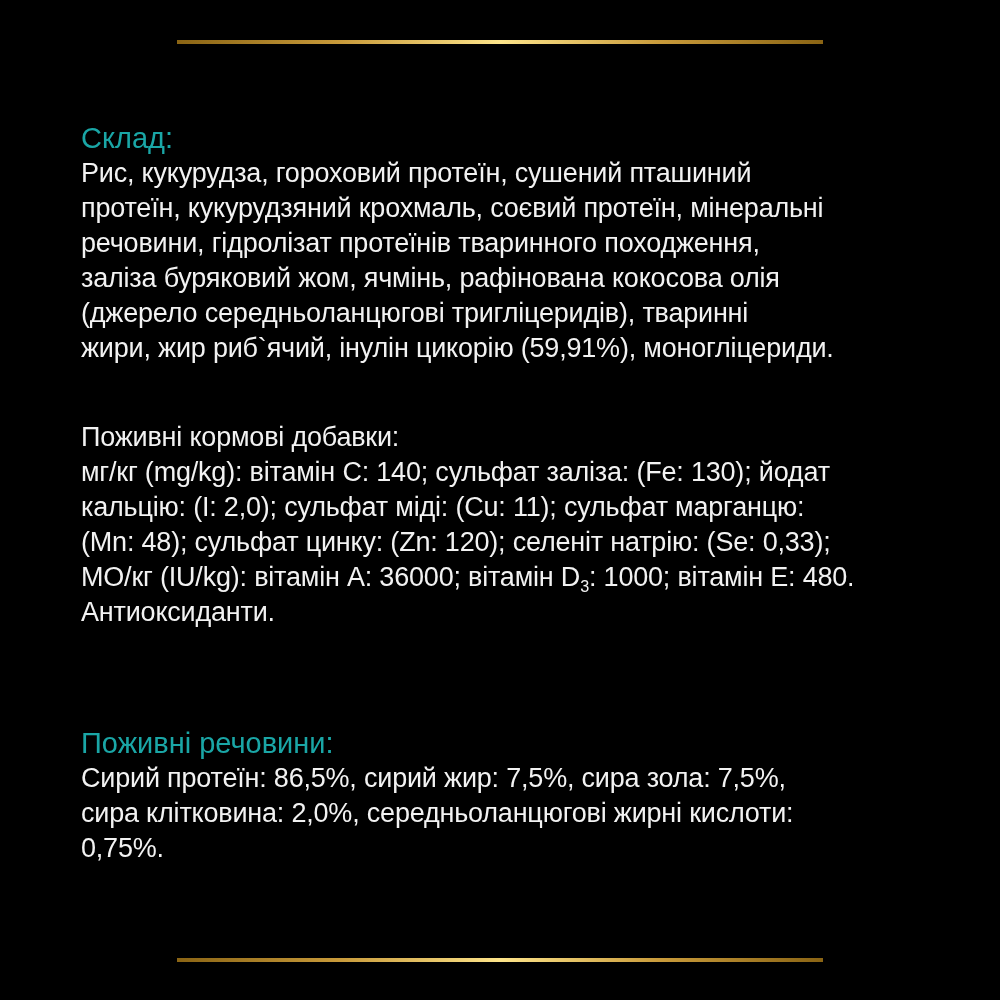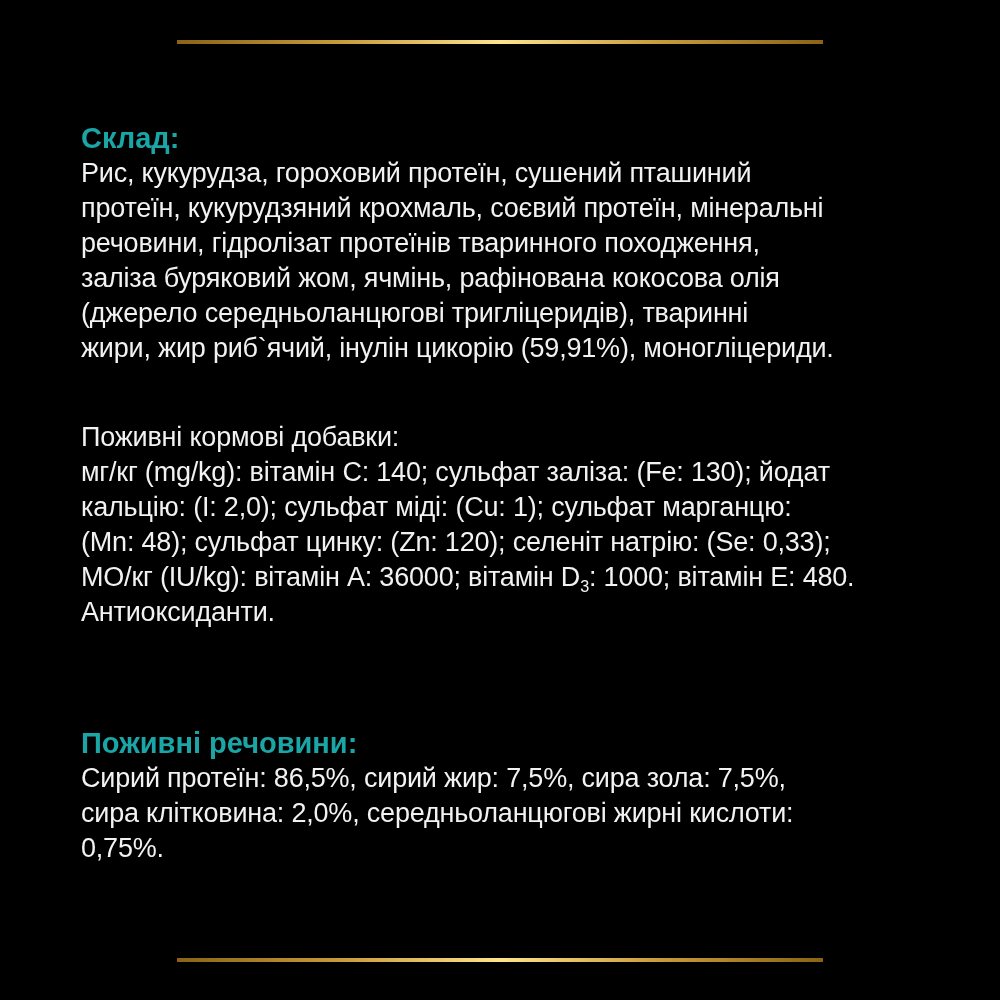--- a/index.html
+++ b/index.html
@@ -1,21 +1,21 @@
 <!DOCTYPE html>
 <html><head>
 <meta charset="utf-8">
 <style>
   html, body { margin:0; padding:0; }
   body { width:1000px; height:1000px; background:#000; position:relative; overflow:hidden;
          font-family:"Liberation Sans", "DejaVu Sans", sans-serif; color:#f2f2f2; }
   .gold-line { position:absolute; left:177px; width:646px; height:4px;
     background:linear-gradient(to right,#8a6414 0%,#c89a3a 25%,#fde48a 50%,#c89a3a 75%,#8a6414 100%); }
   .section { position:absolute; left:81px; width:880px; }
-  .heading { color:#1aa6a6; font-weight:bold; font-size:29px; line-height:36px; margin:0; }
+  .heading { color:#1aa6a6; font-weight:normal; font-size:29px; line-height:36px; margin:0; }
   .body-text { font-size:27px; line-height:35px; margin:0; white-space:pre-line; letter-spacing:-0.2px; }
   sub { font-size:60%; vertical-align:-6px; line-height:0; }
 </style>
 </head>
 <body>
 
 <div class="gold-line" style="top:40px;"></div>
 
 <div class="section" style="top:120px;">
   <h2 class="heading">Склад:</h2>
@@ -23,21 +23,21 @@
   <p class="body-text">протеїн, кукурудзяний крохмаль, соєвий протеїн, мінеральні</p>
   <p class="body-text">речовини, гідролізат протеїнів тваринного походження,</p>
   <p class="body-text">заліза буряковий жом, ячмінь, рафінована  кокосова олія</p>
   <p class="body-text">(джерело середньоланцюгові тригліцеридів), тваринні</p>
   <p class="body-text">жири, жир риб`ячий, інулін цикорію (59,91%), моногліцериди.</p>
 </div>
 
 <div class="section" style="top:420px;">
   <p class="body-text">Поживні кормові добавки:</p>
   <p class="body-text">мг/кг (mg/kg): вітамін С: 140; сульфат заліза: (Fe: 130); йодат</p>
-  <p class="body-text">кальцію: (I: 2,0); сульфат міді: (Cu: 1); сульфат марганцю:</p>
+  <p class="body-text">кальцію: (I: 2,0); сульфат міді: (Cu: 11); сульфат марганцю:</p>
   <p class="body-text">(Mn: 48); сульфат цинку: (Zn: 120); селеніт натрію: (Se: 0,33);</p>
   <p class="body-text"><span>МО/кг (IU/kg): вітамін А: 36000; вітамін D</span><sub>3</sub><span>: 1000; вітамін Е: 480.</span></p>
   <p class="body-text">Антиоксиданти.</p>
 </div>
 
 <div class="section" style="top:725px;">
   <h2 class="heading">Поживні речовини:</h2>
   <p class="body-text">Сирий протеїн: 86,5%, сирий жир: 7,5%, сира зола: 7,5%,</p>
   <p class="body-text">сира клітковина: 2,0%, середньоланцюгові жирні кислоти:</p>
   <p class="body-text">0,75%.</p>

